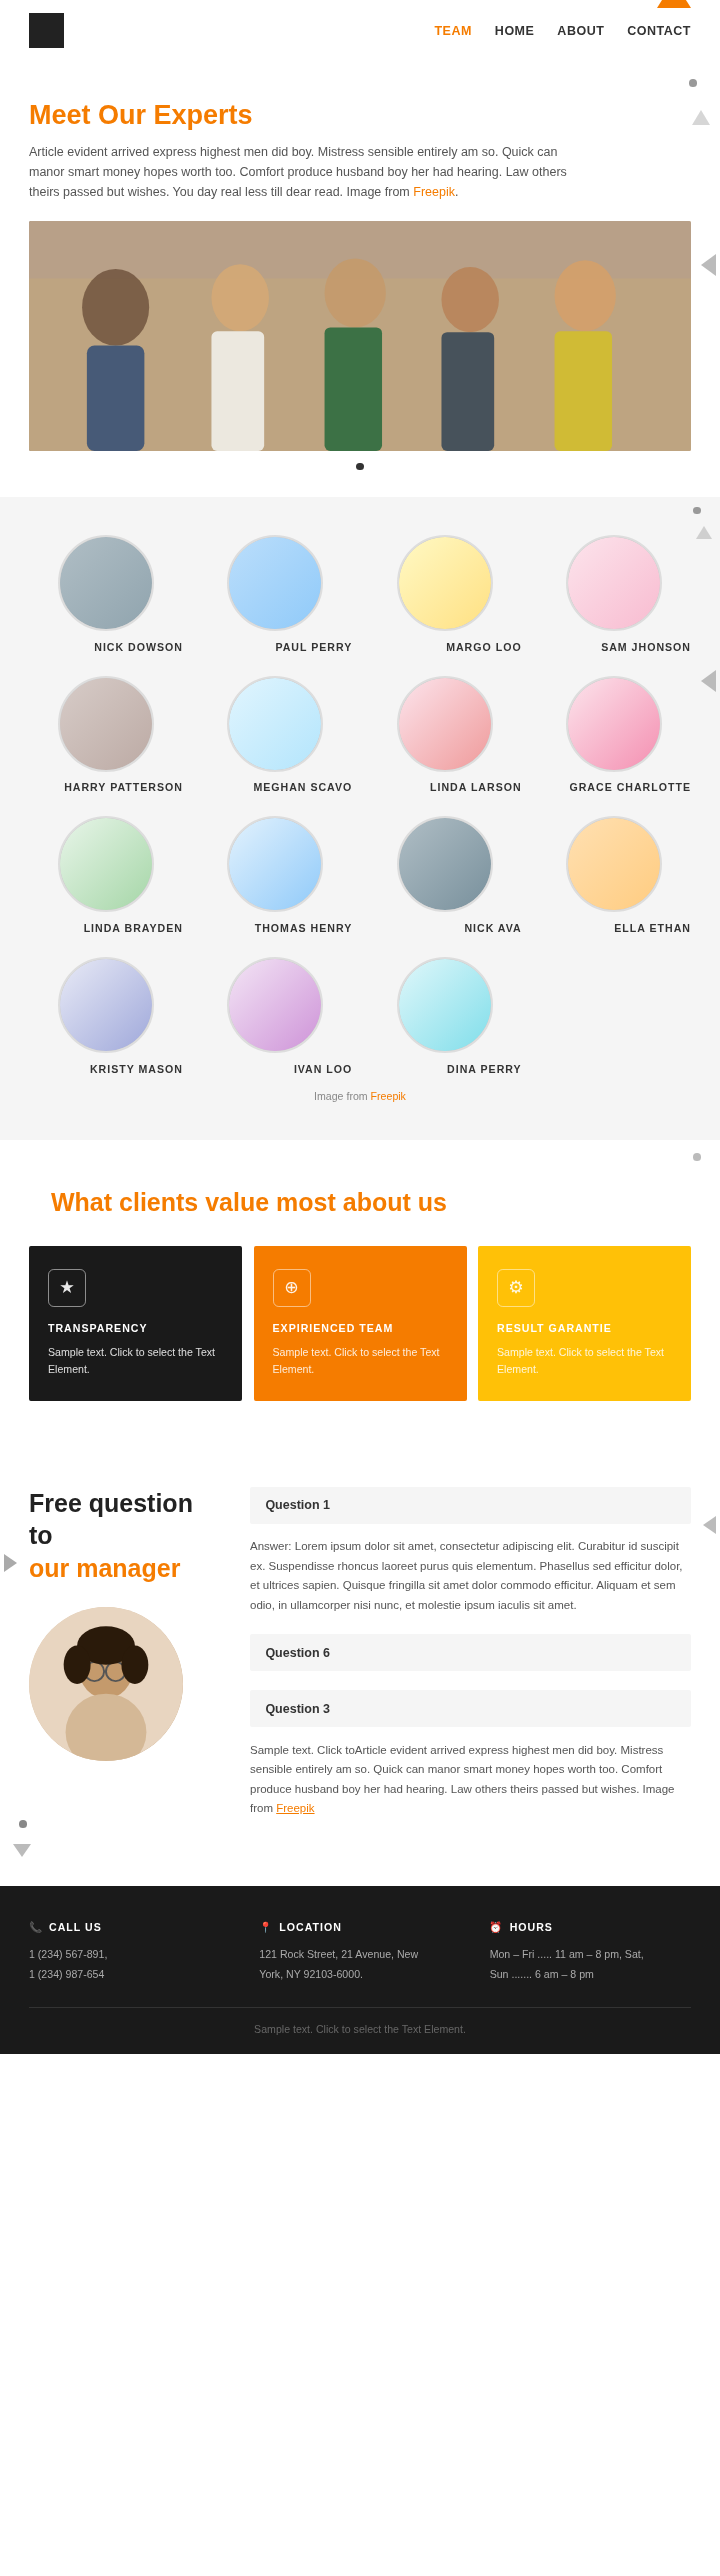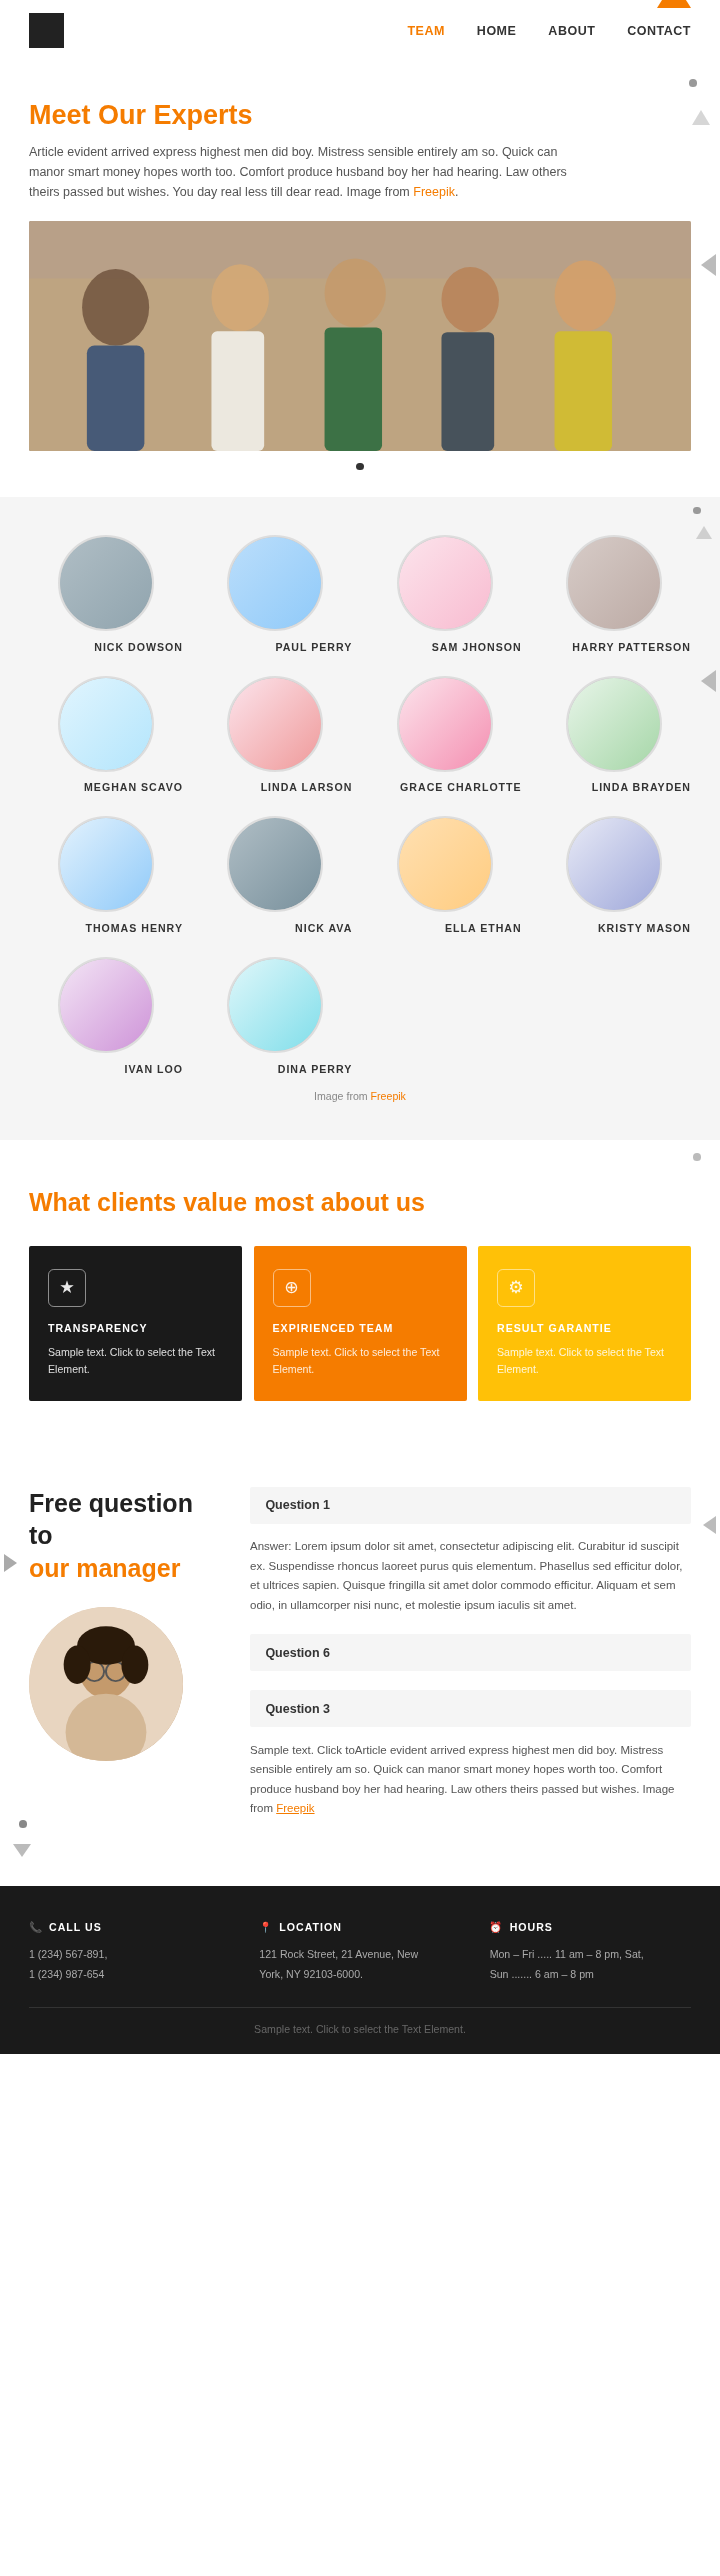--- a/index.html
+++ b/index.html
@@ -6,21 +6,21 @@
     body { font-family: Arial, sans-serif; width: 720px; background: #fff; overflow-x: hidden; }
     
     
     nav {
       display: flex; align-items: center; justify-content: space-between;
       padding: 13.4px 29px; background: #fff;
     }
     .nav-logo {
       width: 35px; height: 35px; background: #222; display: inline-block;
     }
-    .nav-links { display: flex; gap: 32px; }
+    .nav-links { display: flex; gap: 23px; }
     .nav-links a {
       text-decoration: none; font-size: 12.5px; font-weight: 600; color: #333; letter-spacing: 0.5px;
     }
     .nav-links a.active { color: #f57c00; }
 
     
     .hero-section { padding: 38px 29px 19px; position: relative; }
     .hero-section h1 { font-size: 27px; font-weight: 700; color: #222; margin-bottom: 11.5px; }
     .hero-section h1 span { color: #f57c00; }
     .hero-section p { font-size: 12.5px; color: #555; line-height: 1.6; max-width: 538px; }
@@ -64,21 +64,21 @@
     .av15 { background: linear-gradient(135deg, #f3e5f5, #ce93d8); }
     .av16 { background: linear-gradient(135deg, #e0f7fa, #80deea); }
     .team-member-name {
       font-size: 10.6px; font-weight: 700; color: #333; letter-spacing: 1px; text-transform: uppercase; text-align: right;
     }
     .team-image-credit { text-align: center; font-size: 10.6px; color: #888; margin-top: 15.4px; }
     .team-image-credit a { color: #f57c00; text-decoration: none; }
 
     
     .clients-section { padding: 48px 29px 38px; background: #fff; }
-    .clients-section h2 { font-size: 25px; font-weight: 700; color: #222; margin-bottom: 29px; }
+    .clients-section h2 { font-size: 25px; font-weight: 700; color: #222; margin-bottom: 29px; margin-left: 22px; }
     .clients-section h2 span { color: #f57c00; }
     .clients-cards { display: flex; gap: 11.5px; }
     .client-card {
       flex: 1; padding: 23px 19px; border-radius: 1.9px;
     }
     .card-dark { background: #1a1a1a; color: #fff; }
     .card-orange { background: #f57c00; color: #fff; }
     .card-yellow { background: #ffc107; color: #fff; }
     .card-icon {
       width: 38px; height: 38px; border: 1.9px solid rgba(255,255,255,0.5);
@@ -207,20 +207,26 @@
     <div class="team-member-name">NICK DOWSON</div>
   </div>
       <div class="team-member">
     <div class="team-avatar">
       <div class="team-avatar-inner av3"></div>
     </div>
     <div class="team-member-name">PAUL PERRY</div>
   </div>
       <div class="team-member">
     <div class="team-avatar">
+      <div class="team-avatar-inner av4"></div>
+    </div>
+    <div class="team-member-name">MARGO LOO</div>
+  </div>
+      <div class="team-member">
+    <div class="team-avatar">
       <div class="team-avatar-inner av5"></div>
     </div>
     <div class="team-member-name">SAM JHONSON</div>
   </div>
       <div class="team-member">
     <div class="team-avatar">
       <div class="team-avatar-inner av6"></div>
     </div>
     <div class="team-member-name">HARRY PATTERSON</div>
   </div>

